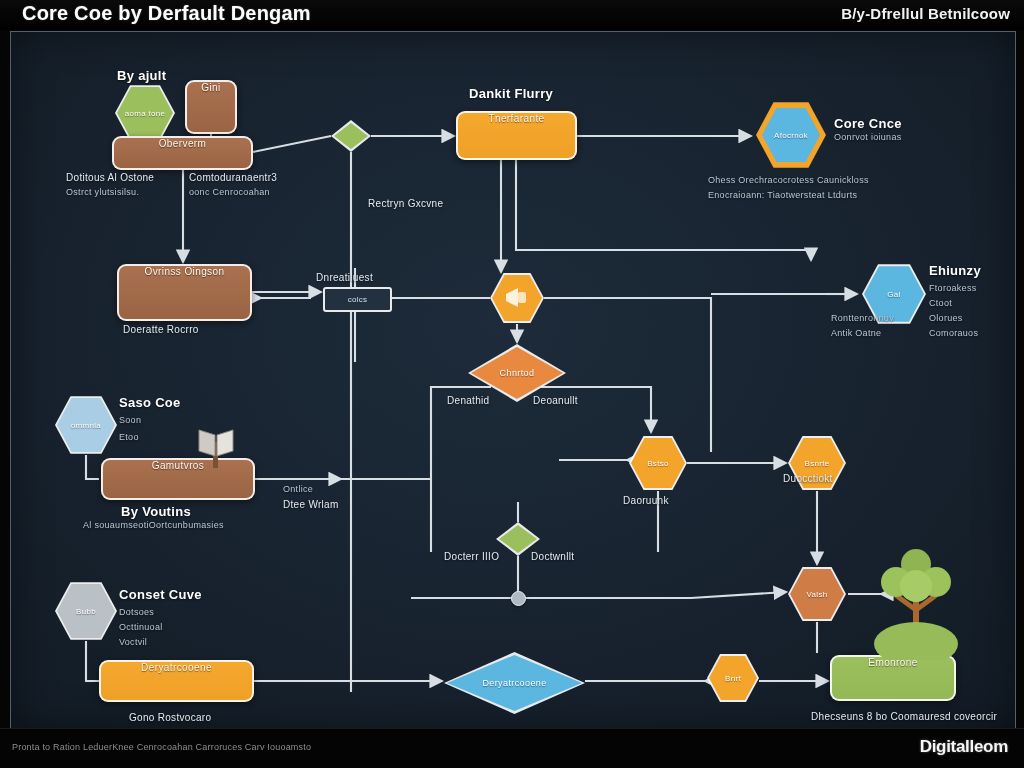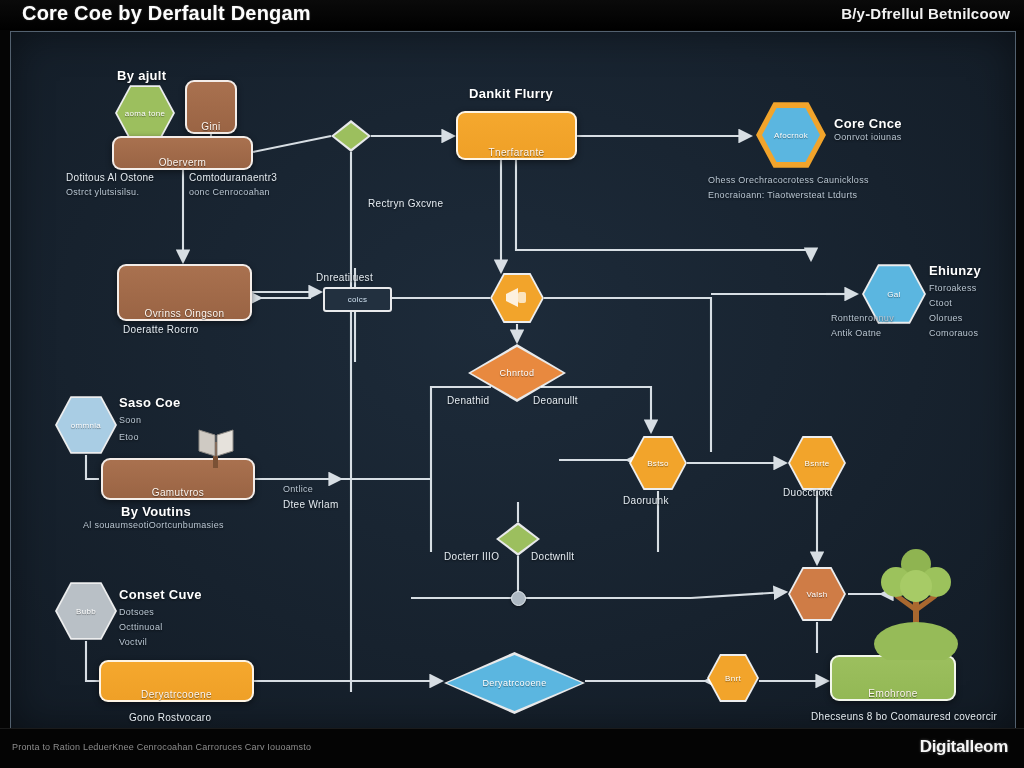--- a/index.html
+++ b/index.html
@@ -25,21 +25,21 @@
   .ftr{position:absolute;left:0;bottom:0;width:1024px;height:39px;background:#040404;
        border-top:1px solid #1b1b1b;}
   .ftr-left{position:absolute;left:12px;top:13px;font-size:9px;color:#8d8d8d;letter-spacing:.2px;}
   .ftr-right{position:absolute;right:16px;top:8px;font-size:17px;font-weight:bold;color:#f6f6f6;
        letter-spacing:-.3px;text-shadow:0 0 3px rgba(255,255,255,.3);}
 
   
   .layer{position:absolute;left:0;top:0;width:1004px;height:698px;}
   svg.wires{position:absolute;left:0;top:0;width:1004px;height:698px;overflow:visible;}
 
-  .node{position:absolute;box-sizing:border-box;display:flex;align-items:flex-end;
+  .node{position:absolute;box-sizing:border-box;display:flex;align-items:flex-start;
         justify-content:center;text-align:center;
         box-shadow:0 2px 6px rgba(0,0,0,.45);}
   .node .ntxt{font-size:10px;color:#fdf6ef;letter-spacing:.4px;
         text-shadow:0 1px 1px rgba(0,0,0,.5);padding:0 6px;line-height:1.1;}
 
   .rbox{border-radius:9px;border:2px solid rgba(255,255,255,.88);}
   .brown{background:linear-gradient(180deg,#a9714f 0%,#9a6444 100%);}
   .orange{background:linear-gradient(180deg,#f5a82e 0%,#efa027 100%);}
   .green{background:linear-gradient(180deg,#9cbf5e 0%,#93b855 100%);}
   .hexwrap{position:absolute;display:flex;align-items:center;justify-content:center;text-align:center;}
@@ -285,21 +285,21 @@
         <div class="cap ttl" style="left: 108px; top: 363px;">Saso Coe</div>
         <div class="cap sub" style="left: 108px; top: 383px;">Soon</div>
         <div class="cap sub" style="left: 108px; top: 400px;">Etoo</div>
         <div class="cap ttl" style="left: 110px; top: 472px;">By Voutins</div>
         <div class="cap sub" style="left: 72px; top: 488px;">Al souaumseotiOortcunbumasies</div>
         <div class="cap sub" style="left: 272px; top: 452px;">Ontlice</div>
         <div class="cap lbl" style="left: 272px; top: 467px;">Dtee Wrlam</div>
         <div class="cap lbl" style="left: 433px; top: 519px;">Docterr IIIO</div>
         <div class="cap lbl" style="left: 520px; top: 519px;">Doctwnllt</div>
         <div class="cap lbl" style="left: 612px; top: 463px;">Daoruunk</div>
-        <div class="cap lbl" style="left: 772px; top: 455px;">Duocctiokt</div>
+        <div class="cap lbl" style="left: 772px; top: 441px;">Duocctiokt</div>
         <div class="cap ttl" style="left: 108px; top: 555px;">Conset Cuve</div>
         <div class="cap sub" style="left: 108px; top: 575px;">Dotsoes</div>
         <div class="cap sub" style="left: 108px; top: 590px;">Octtinuoal</div>
         <div class="cap sub" style="left: 108px; top: 605px;">Voctvil</div>
         <div class="cap lbl" style="left: 118px; top: 680px;">Gono Rostvocaro</div>
         <div class="cap lbl" style="left: 438px; top: 704px;">Droqitbtjte vior oqpnxce</div>
         <div class="cap lbl" style="left: 800px; top: 679px;">Dhecseuns 8 bo Coomauresd coveorcir</div>
       </div>
 
     <div class="junc" style="left:500px;top:559px"></div>

